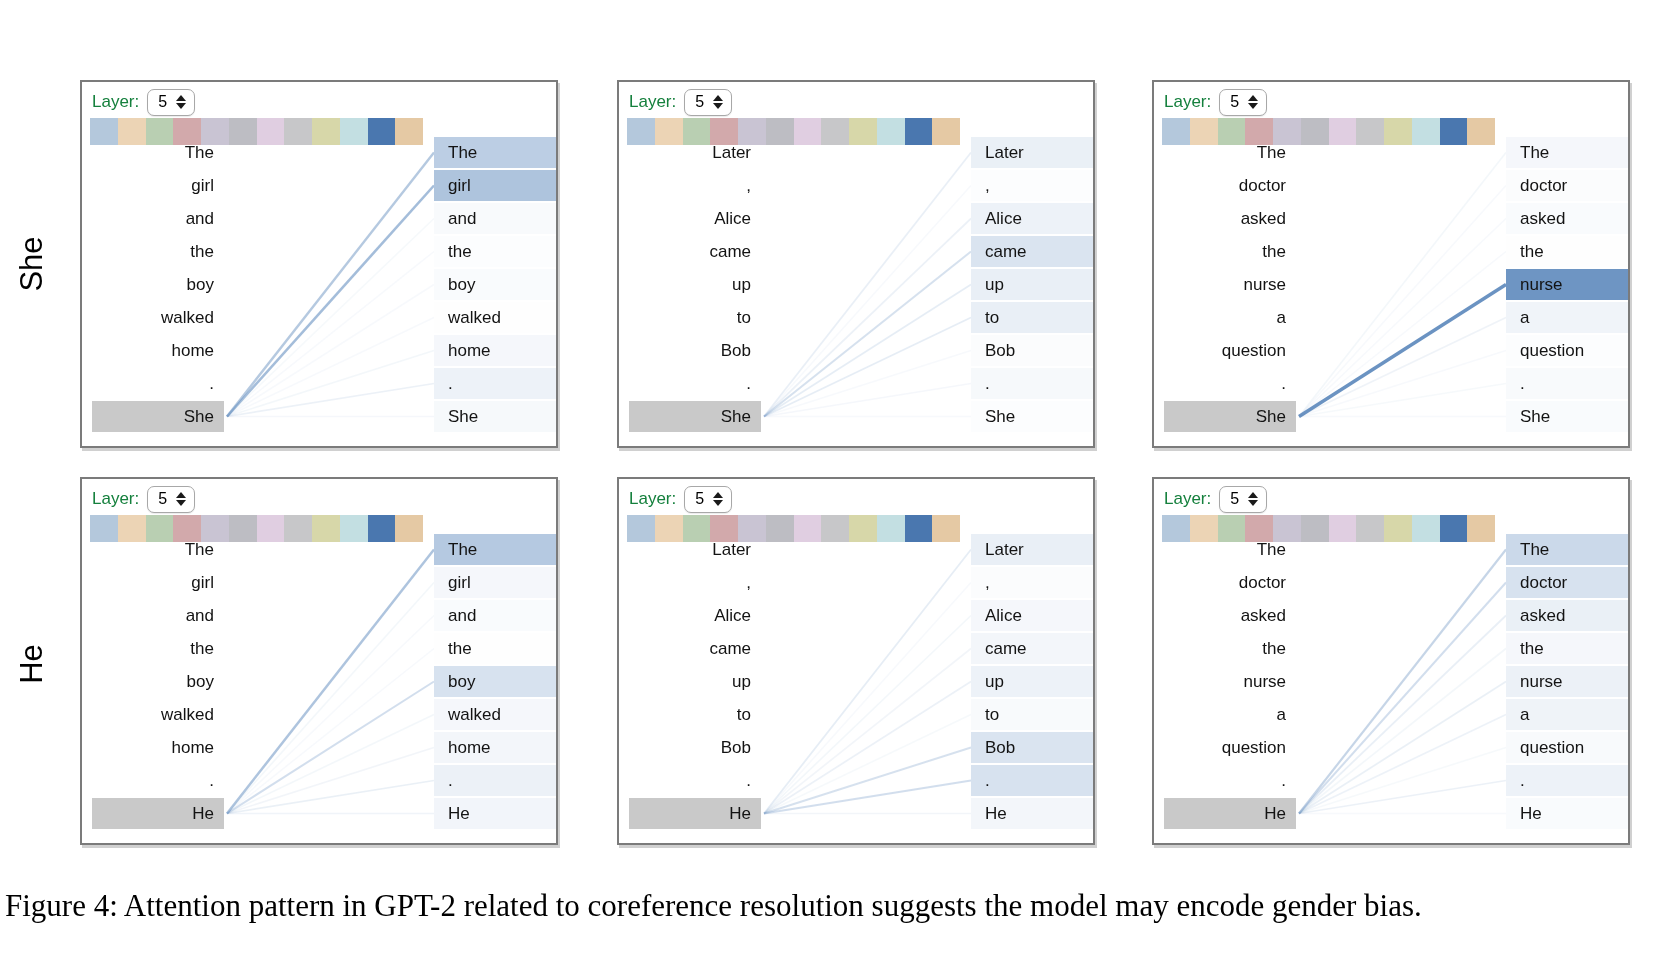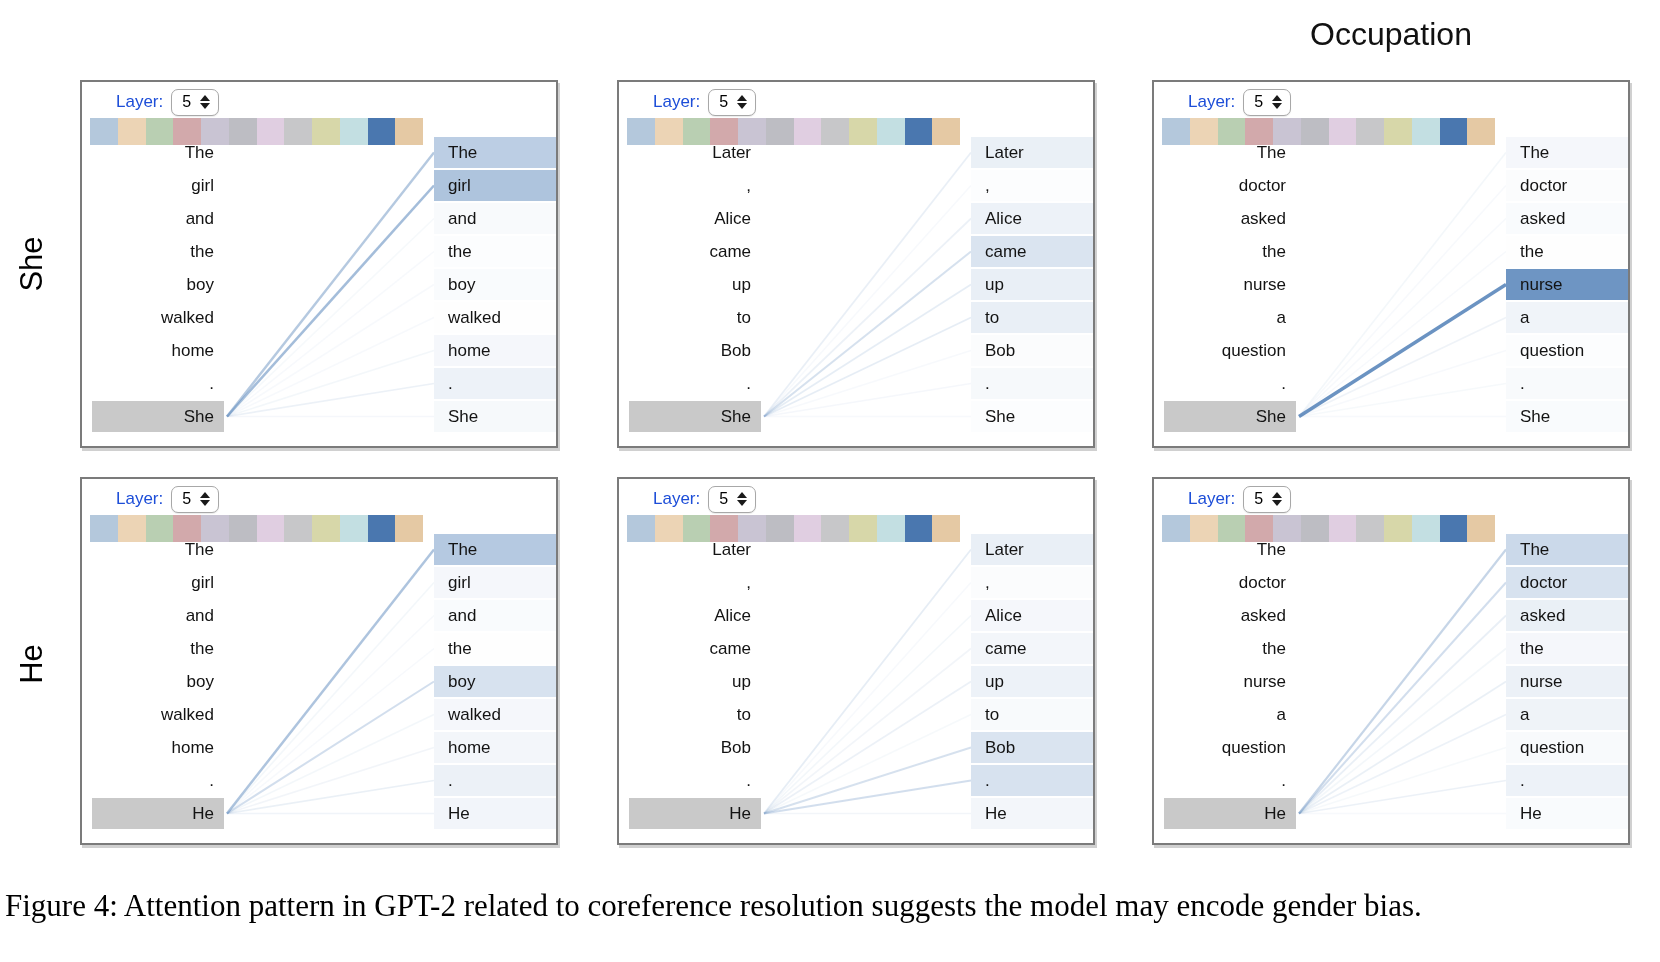--- a/index.html
+++ b/index.html
@@ -14,21 +14,21 @@
   .row-label{
     position:absolute;width:120px;height:44px;line-height:44px;text-align:center;
     font-size:31px;color:#000;transform:rotate(-90deg);
   }
   .panel{
     position:absolute;width:478px;height:368px;background:#fff;
     border:2px solid #7b7b7b;box-sizing:border-box;
     box-shadow:2px 3px 0 rgba(120,120,120,0.35);
   }
   .layer-row{position:absolute;left:10px;top:6px;height:28px;display:flex;align-items:center;gap:8px;}
-  .layer-label{font-size:17px;color:#1d4ed8;margin-left:24px;}
+  .layer-label{font-size:17px;color:#15803d;}
   .stepper{
     display:flex;align-items:center;gap:9px;background:#fff;border:1.5px solid #a8a8a8;
     border-radius:7px;padding:1px 8px 2px 10px;height:22px;box-shadow:0 1px 1px rgba(0,0,0,0.08);
   }
   .stepper-value{font-size:16px;color:#000;}
   .arrows{display:flex;flex-direction:column;gap:2px;}
   .arr-up{width:0;height:0;border-left:5px solid transparent;border-right:5px solid transparent;border-bottom:6px solid #1a1a1a;}
   .arr-down{width:0;height:0;border-left:5px solid transparent;border-right:5px solid transparent;border-top:6px solid #1a1a1a;}
   .palette{position:absolute;left:8px;top:36px;display:flex;height:27px;}
   .swatch{width:27.75px;height:27px;}
@@ -47,21 +47,20 @@
   .caption{
     position:absolute;left:5px;top:888px;width:1650px;
     font-family:"Liberation Serif", serif;font-size:31px;color:#000;white-space:nowrap;
   }
 </style>
 </head>
 <body>
 
 <div class="page">
 
-  <div class="col-header" style="left:1152px">Occupation</div>
 
   <div class="row-label" style="left:-28px;top:242px">She</div>
   <div class="row-label" style="left:-28px;top:642px">He</div>
 
   <div id="panels">
       <div class="panel" style="left: 80px; top: 80px;">
         <div class="layer-row">
           <span class="layer-label">Layer:</span>
           <div class="stepper">
             <span class="stepper-value">5</span>

